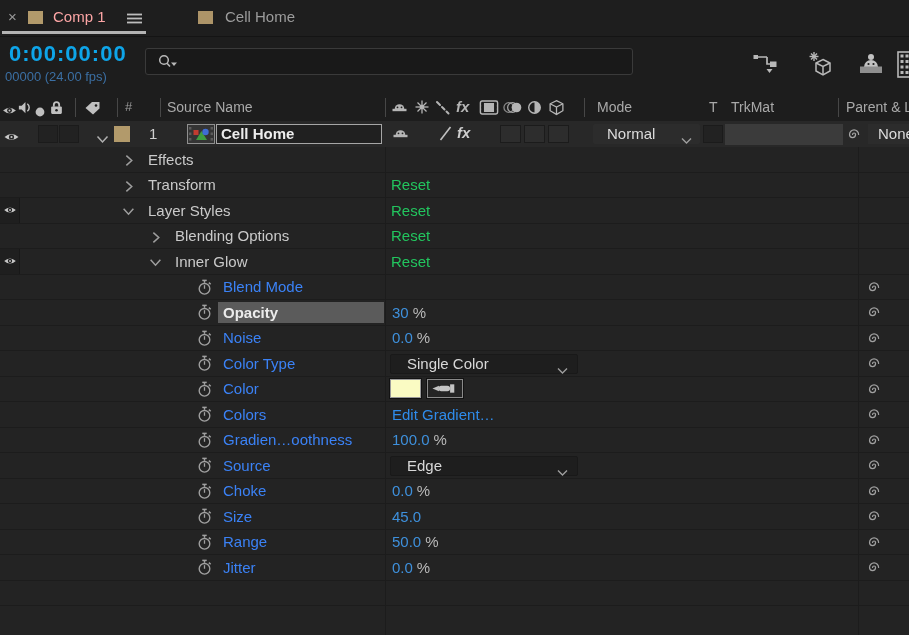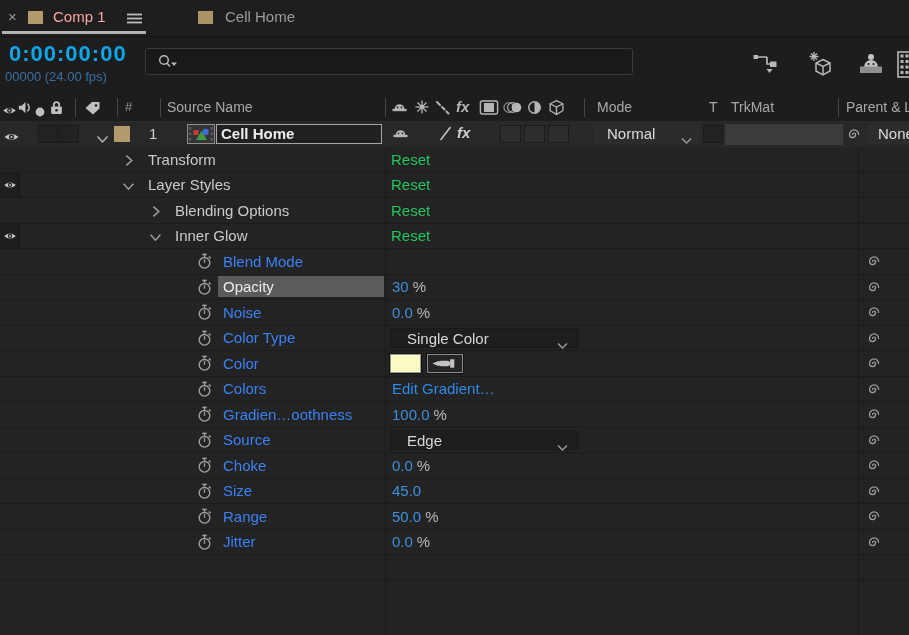--- a/index.html
+++ b/index.html
@@ -55,21 +55,21 @@
   .eye-cell{position:absolute;left:0;top:0;width:19px;height:100%;background:#1f1f1f;
             border-right:1px solid #181818;display:flex;align-items:center;justify-content:center;}
   .twirl{position:absolute;top:6px;width:13px;height:13px;}
   .twirl.ind1{left:122px;} .twirl.ind2{left:149px;}
   .olabel{position:absolute;top:3.5px;font-size:15px;color:#cacaca;white-space:nowrap;}
   .olabel.ind1{left:148px;} .olabel.ind2{left:175px;}
   .reset{position:absolute;left:391px;top:3.5px;font-size:15px;color:#22c55e;}
   .stopwatch{position:absolute;left:196px;top:4px;}
   .hl{position:absolute;left:218px;top:1.5px;width:166px;height:21px;background:#5b5b5b;}
   .plabel{position:absolute;left:223px;top:3.5px;font-size:15px;color:#3b82f6;white-space:nowrap;}
-  .row.selected .plabel{color:#ececec;}
+  .row.selected .plabel{color:#ececec;font-weight:bold;}
   .dropdown{position:absolute;left:390px;top:2.5px;width:188px;height:20px;background:#1e1e1e;
             border:1px solid #191919;box-sizing:border-box;border-radius:2px;}
   .dropdown .dd-text{position:absolute;left:16px;top:0.5px;font-size:15px;color:#d8d8d8;white-space:nowrap;}
   .dropdown .dd-ch{position:absolute;right:9px;top:6.5px;}
   .pvalue{position:absolute;left:392px;top:3.5px;font-size:15px;white-space:nowrap;}
   .pvalue .num{color:#3e90dc;}
   .pvalue .unit{color:#b9b9b9;margin-left:4px;}
   .plink{position:absolute;left:392px;top:3.5px;font-size:15px;color:#2f8ceb;white-space:nowrap;}
   .swatch{position:absolute;left:390px;top:2.5px;width:31px;height:19px;border:1px solid #9a9a9a;
           box-shadow:0 0 0 1px #121212;box-sizing:border-box;}
@@ -344,20 +344,31 @@
       <svg width="17" height="17" viewBox="0 0 18 18">
           <path d="M8 9 a1.6 1.6 0 1 1 3.2 0 a3.2 3.2 0 1 1 -6.4 0 a4.8 4.8 0 1 1 9.6 0" fill="none" stroke="#a5a5a5" stroke-width="1.3" stroke-linecap="round"></path>
         </svg>
     </span>
     <span class="parent-dd">
       <span>None</span>
     </span>
   </div>
 
   <div class="rows" id="rows">
+    <div class="row">
+
+      <div class="twirl ind1">
+        <svg class="ch-right" width="13" height="13" viewBox="0 0 12 12">
+            <polyline points="4,1.5 9,6 4,10.5" fill="none" stroke="#9e9e9e" stroke-width="1.4"></polyline>
+          </svg>
+        
+      </div>
+      <div class="olabel ind1">Effects</div>
+
+    </div>
 
     <div class="row">
 
       <div class="twirl ind1">
         <svg class="ch-right" width="13" height="13" viewBox="0 0 12 12">
             <polyline points="4,1.5 9,6 4,10.5" fill="none" stroke="#9e9e9e" stroke-width="1.4"></polyline>
           </svg>
         
       </div>
       <div class="olabel ind1">Transform</div>

